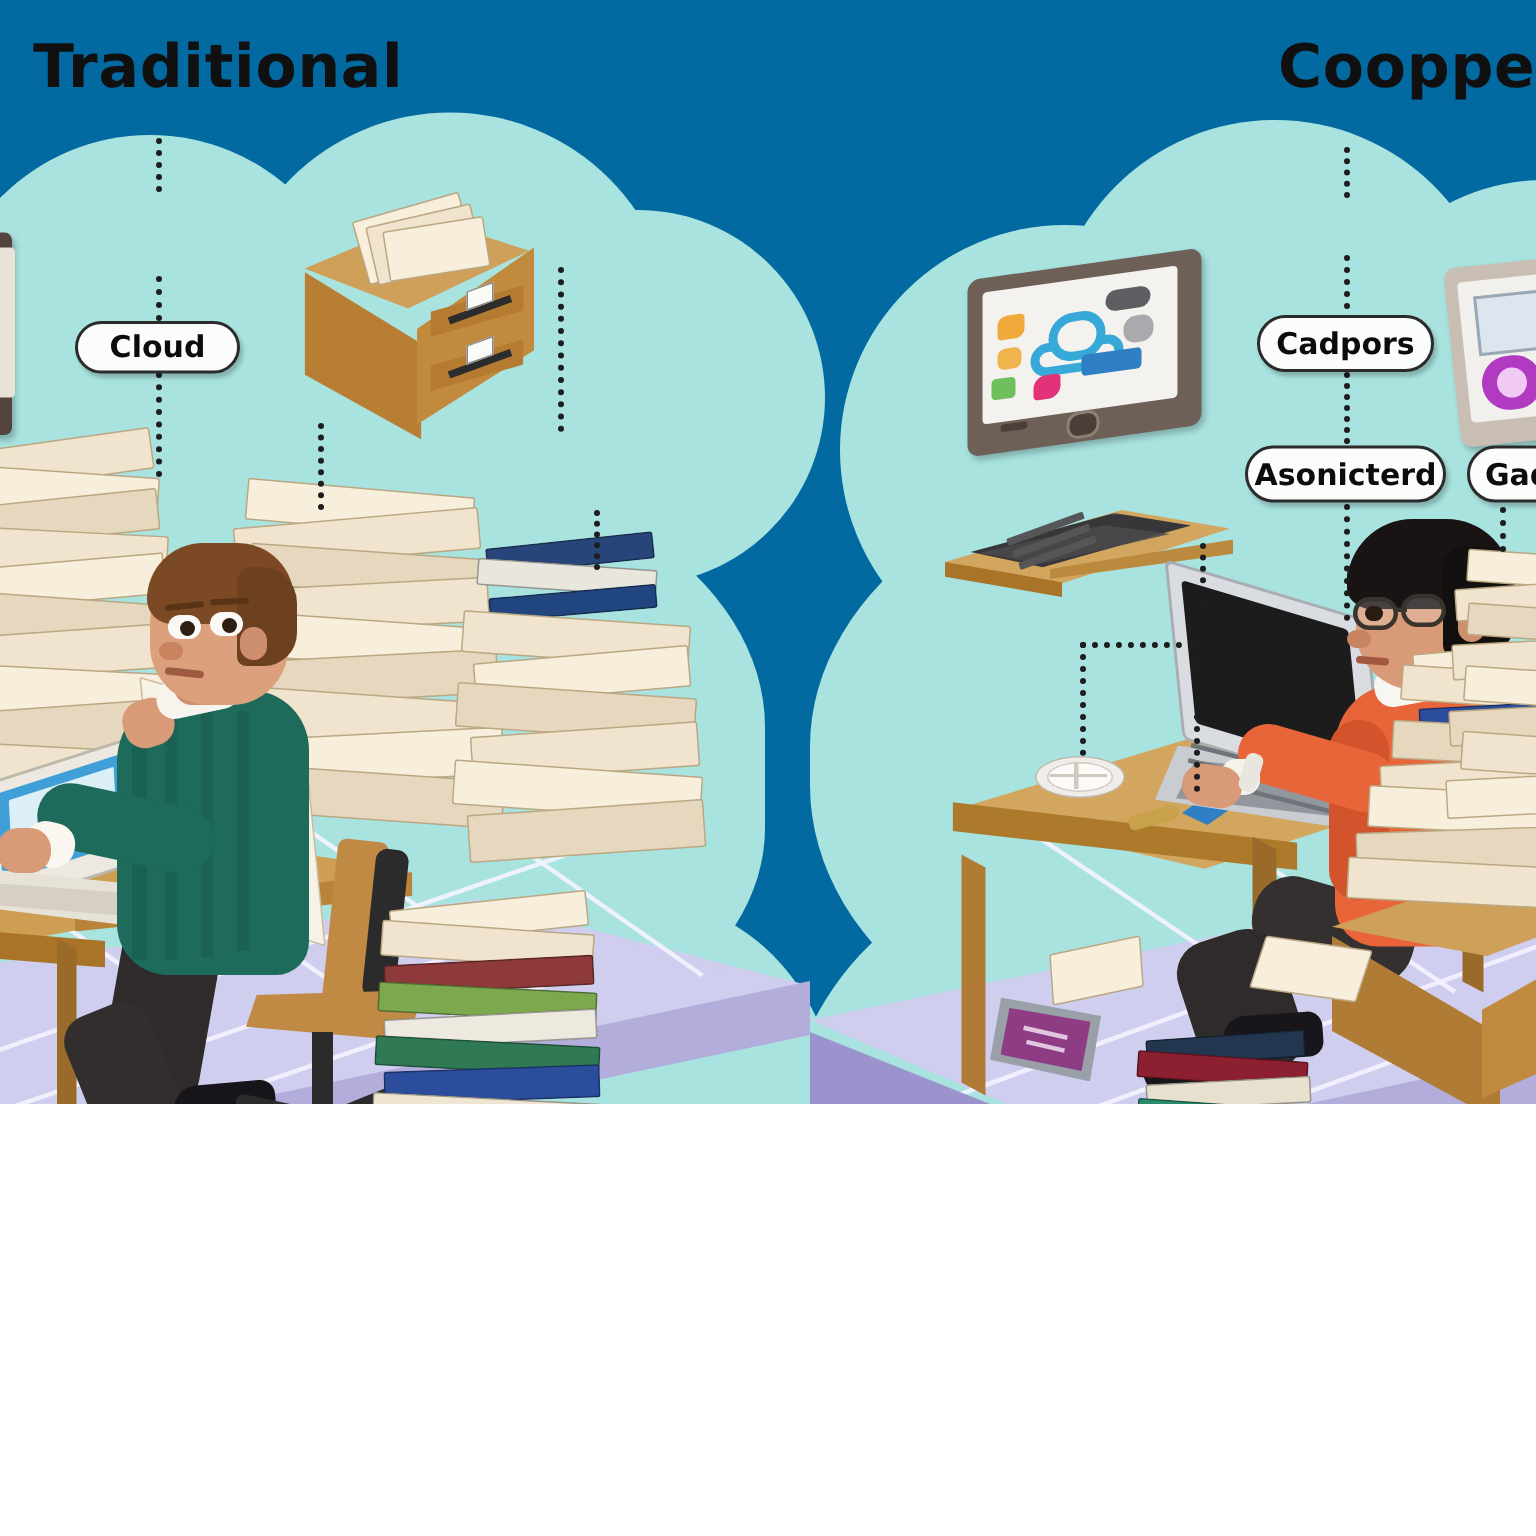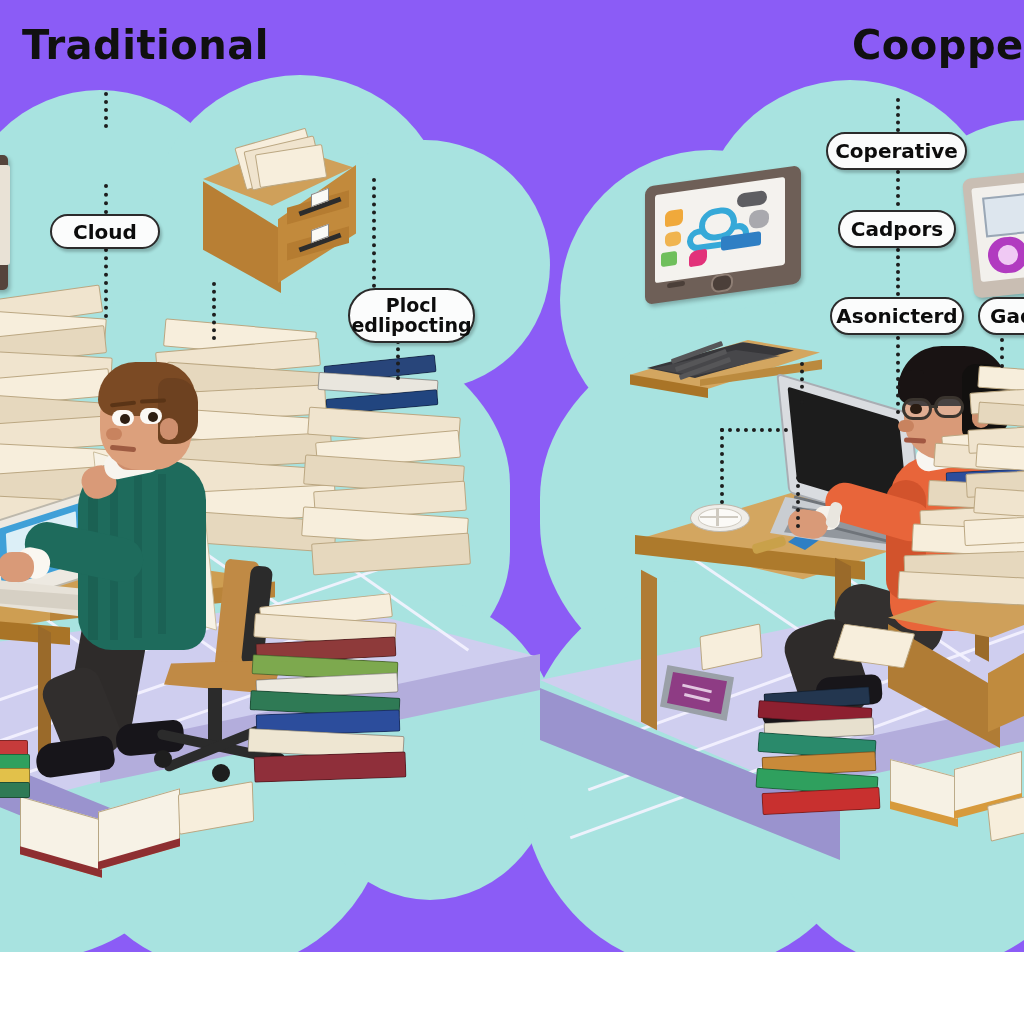--- a/index.html
+++ b/index.html
@@ -1,19 +1,19 @@
 <!DOCTYPE html>
 <html><head>
 <meta charset="utf-8">
 <title>Traditional vs Cloud Workspace Illustration</title>
 <style>
   html,body{margin:0;padding:0;background:#fff;}
   body{width:1024px;height:1024px;overflow:hidden;
        font-family:"DejaVu Sans","Liberation Sans",sans-serif;}
-  #scene{position:relative;width:1024px;height:952px;background:#8b5cf6;overflow:hidden;}
+  #scene{position:relative;width:1024px;height:736px;background:#0369a1;overflow:hidden;}
 
   
   .cloudbg{position:absolute;}
   .blob{position:absolute;border-radius:50%;background:#A8E3E0;}
 
   
   .panel-title{position:absolute;font-family:"DejaVu Sans","Liberation Sans",sans-serif;
      font-weight:700;font-size:40px;color:#101010;letter-spacing:.5px;white-space:nowrap;}
 
   
@@ -518,32 +518,25 @@
   <div class="dot-v" style="left:800px;top:362px;height:42px;"></div>
   <div class="dot-h" style="left:720px;top:428px;width:76px;"></div>
   <div class="dot-v" style="left:720px;top:428px;height:76px;"></div>
   <div class="dot-v" style="left:796px;top:428px;height:100px;"></div>
   <div class="dot-v" style="left:1000px;top:338px;height:30px;"></div>
 
   <div class="panel-title" style="left:22px;top:22px;">Traditional</div>
   <div class="panel-title" style="left:852px;top:22px;">Cooppets</div>
 
 
-  <div class="pill" style="left:50px;top:214px;width:110px;height:35px;font-size:20px;align-items:flex-end;">
+  <div class="pill" style="left:50px;top:214px;width:110px;height:35px;font-size:20px;">
     <span>Cloud</span>
   </div>
 
-  <div class="pill" style="left:348px;top:288px;width:127px;height:55px;font-size:19px;flex-direction:column;">
-    <span>Plocl</span>
-    <span>edlipocting</span>
-  </div>
-
-  <div class="pill" style="left:826px;top:132px;width:141px;height:38px;font-size:20px;">
-    <span>Coperative</span>
-  </div>
+
 
   <div class="pill" style="left:830px;top:297px;width:134px;height:38px;font-size:20px;">
     <span>Asonicterd</span>
   </div>
 
   <div class="pill" style="left:838px;top:210px;width:118px;height:38px;font-size:20px;">
     <span>Cadpors</span>
   </div>
 
   <div class="pill" style="left:978px;top:297px;width:90px;height:38px;font-size:20px;justify-content:flex-start;">

